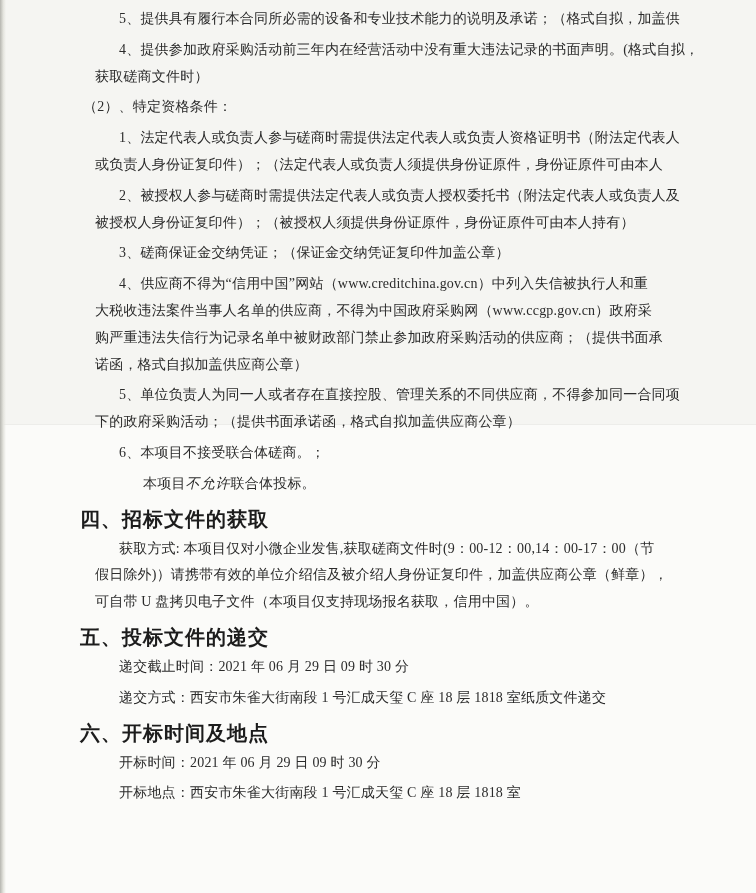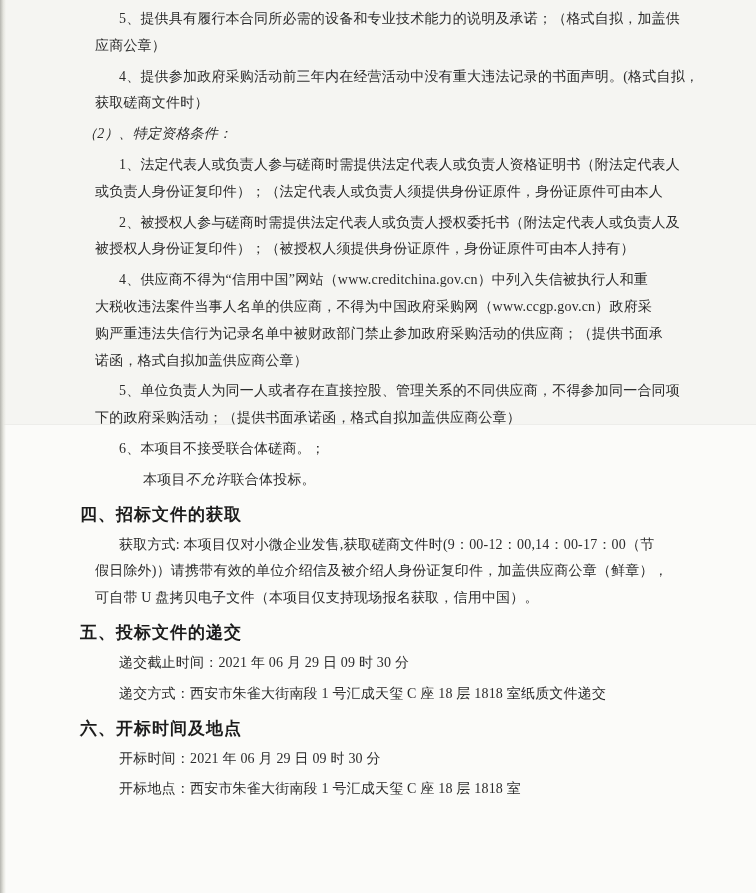--- a/index.html
+++ b/index.html
@@ -35,25 +35,25 @@
   .doc{
     position:relative;z-index:1;
     padding:6px 68px 0 95px;
     font-size:14px;
     letter-spacing:0.2px;
   }
   .doc p{margin:0 0 4px 0;}
   .ln{display:block;line-height:26.8px;white-space:nowrap;}
   p.item .ln:first-child{text-indent:24px;}
   p.sub  .ln:first-child{text-indent:24px;}
-  p.label{margin-left:-12px;font-style:italic;}
+  p.label{margin-left:-12px;}
   p.note .ln{text-indent:48px;}
   p.note i{font-style:italic;letter-spacing:1px;text-align:center;}
   p.heading{
-    font-size:17px;font-weight:bold;color:var(--heading);
+    font-size:20px;font-weight:bold;color:var(--heading);
     margin:6px 0 2px -15px;
   }
   p.heading .ln{line-height:30px;letter-spacing:1px;}
   
   .stamp{
     position:absolute;z-index:5;pointer-events:none;
     mix-blend-mode:multiply;
     font-family:"Liberation Sans","DejaVu Sans",sans-serif;
   }
 </style>
@@ -61,36 +61,38 @@
 <body>
 
 <div class="page">
 
   <div class="scan-band-top"></div>
   <div class="scan-edge-left"></div>
 
   <div class="doc" id="doc-body">
       <p class="item">
         <span class="ln">5、提供具有履行本合同所必需的设备和专业技术能力的说明及承诺；（格式自拟，加盖供</span>
-        <span class="ln">应商公章）</span>
       </p>
       <p class="item">
         <span class="ln">4、提供参加政府采购活动前三年内在经营活动中没有重大违法记录的书面声明。(格式自拟，</span>
         <span class="ln">获取磋商文件时）</span>
       </p>
       <p class="label">
         <span class="ln">（2）、特定资格条件：</span>
       </p>
       <p class="item">
         <span class="ln">1、法定代表人或负责人参与磋商时需提供法定代表人或负责人资格证明书（附法定代表人</span>
         <span class="ln">或负责人身份证复印件）；（法定代表人或负责人须提供身份证原件，身份证原件可由本人</span>
       </p>
       <p class="item">
         <span class="ln">2、被授权人参与磋商时需提供法定代表人或负责人授权委托书（附法定代表人或负责人及</span>
         <span class="ln">被授权人身份证复印件）；（被授权人须提供身份证原件，身份证原件可由本人持有）</span>
+      </p>
+      <p class="item">
+        <span class="ln">3、磋商保证金交纳凭证；（保证金交纳凭证复印件加盖公章）</span>
       </p>
       <p class="item">
         <span class="ln">4、供应商不得为“信用中国”网站（www.creditchina.gov.cn）中列入失信被执行人和重</span>
         <span class="ln">大税收违法案件当事人名单的供应商，不得为中国政府采购网（www.ccgp.gov.cn）政府采</span>
         <span class="ln">购严重违法失信行为记录名单中被财政部门禁止参加政府采购活动的供应商；（提供书面承</span>
         <span class="ln">诺函，格式自拟加盖供应商公章）</span>
       </p>
       <p class="item">
         <span class="ln">5、单位负责人为同一人或者存在直接控股、管理关系的不同供应商，不得参加同一合同项</span>
         <span class="ln">下的政府采购活动；（提供书面承诺函，格式自拟加盖供应商公章）</span>

